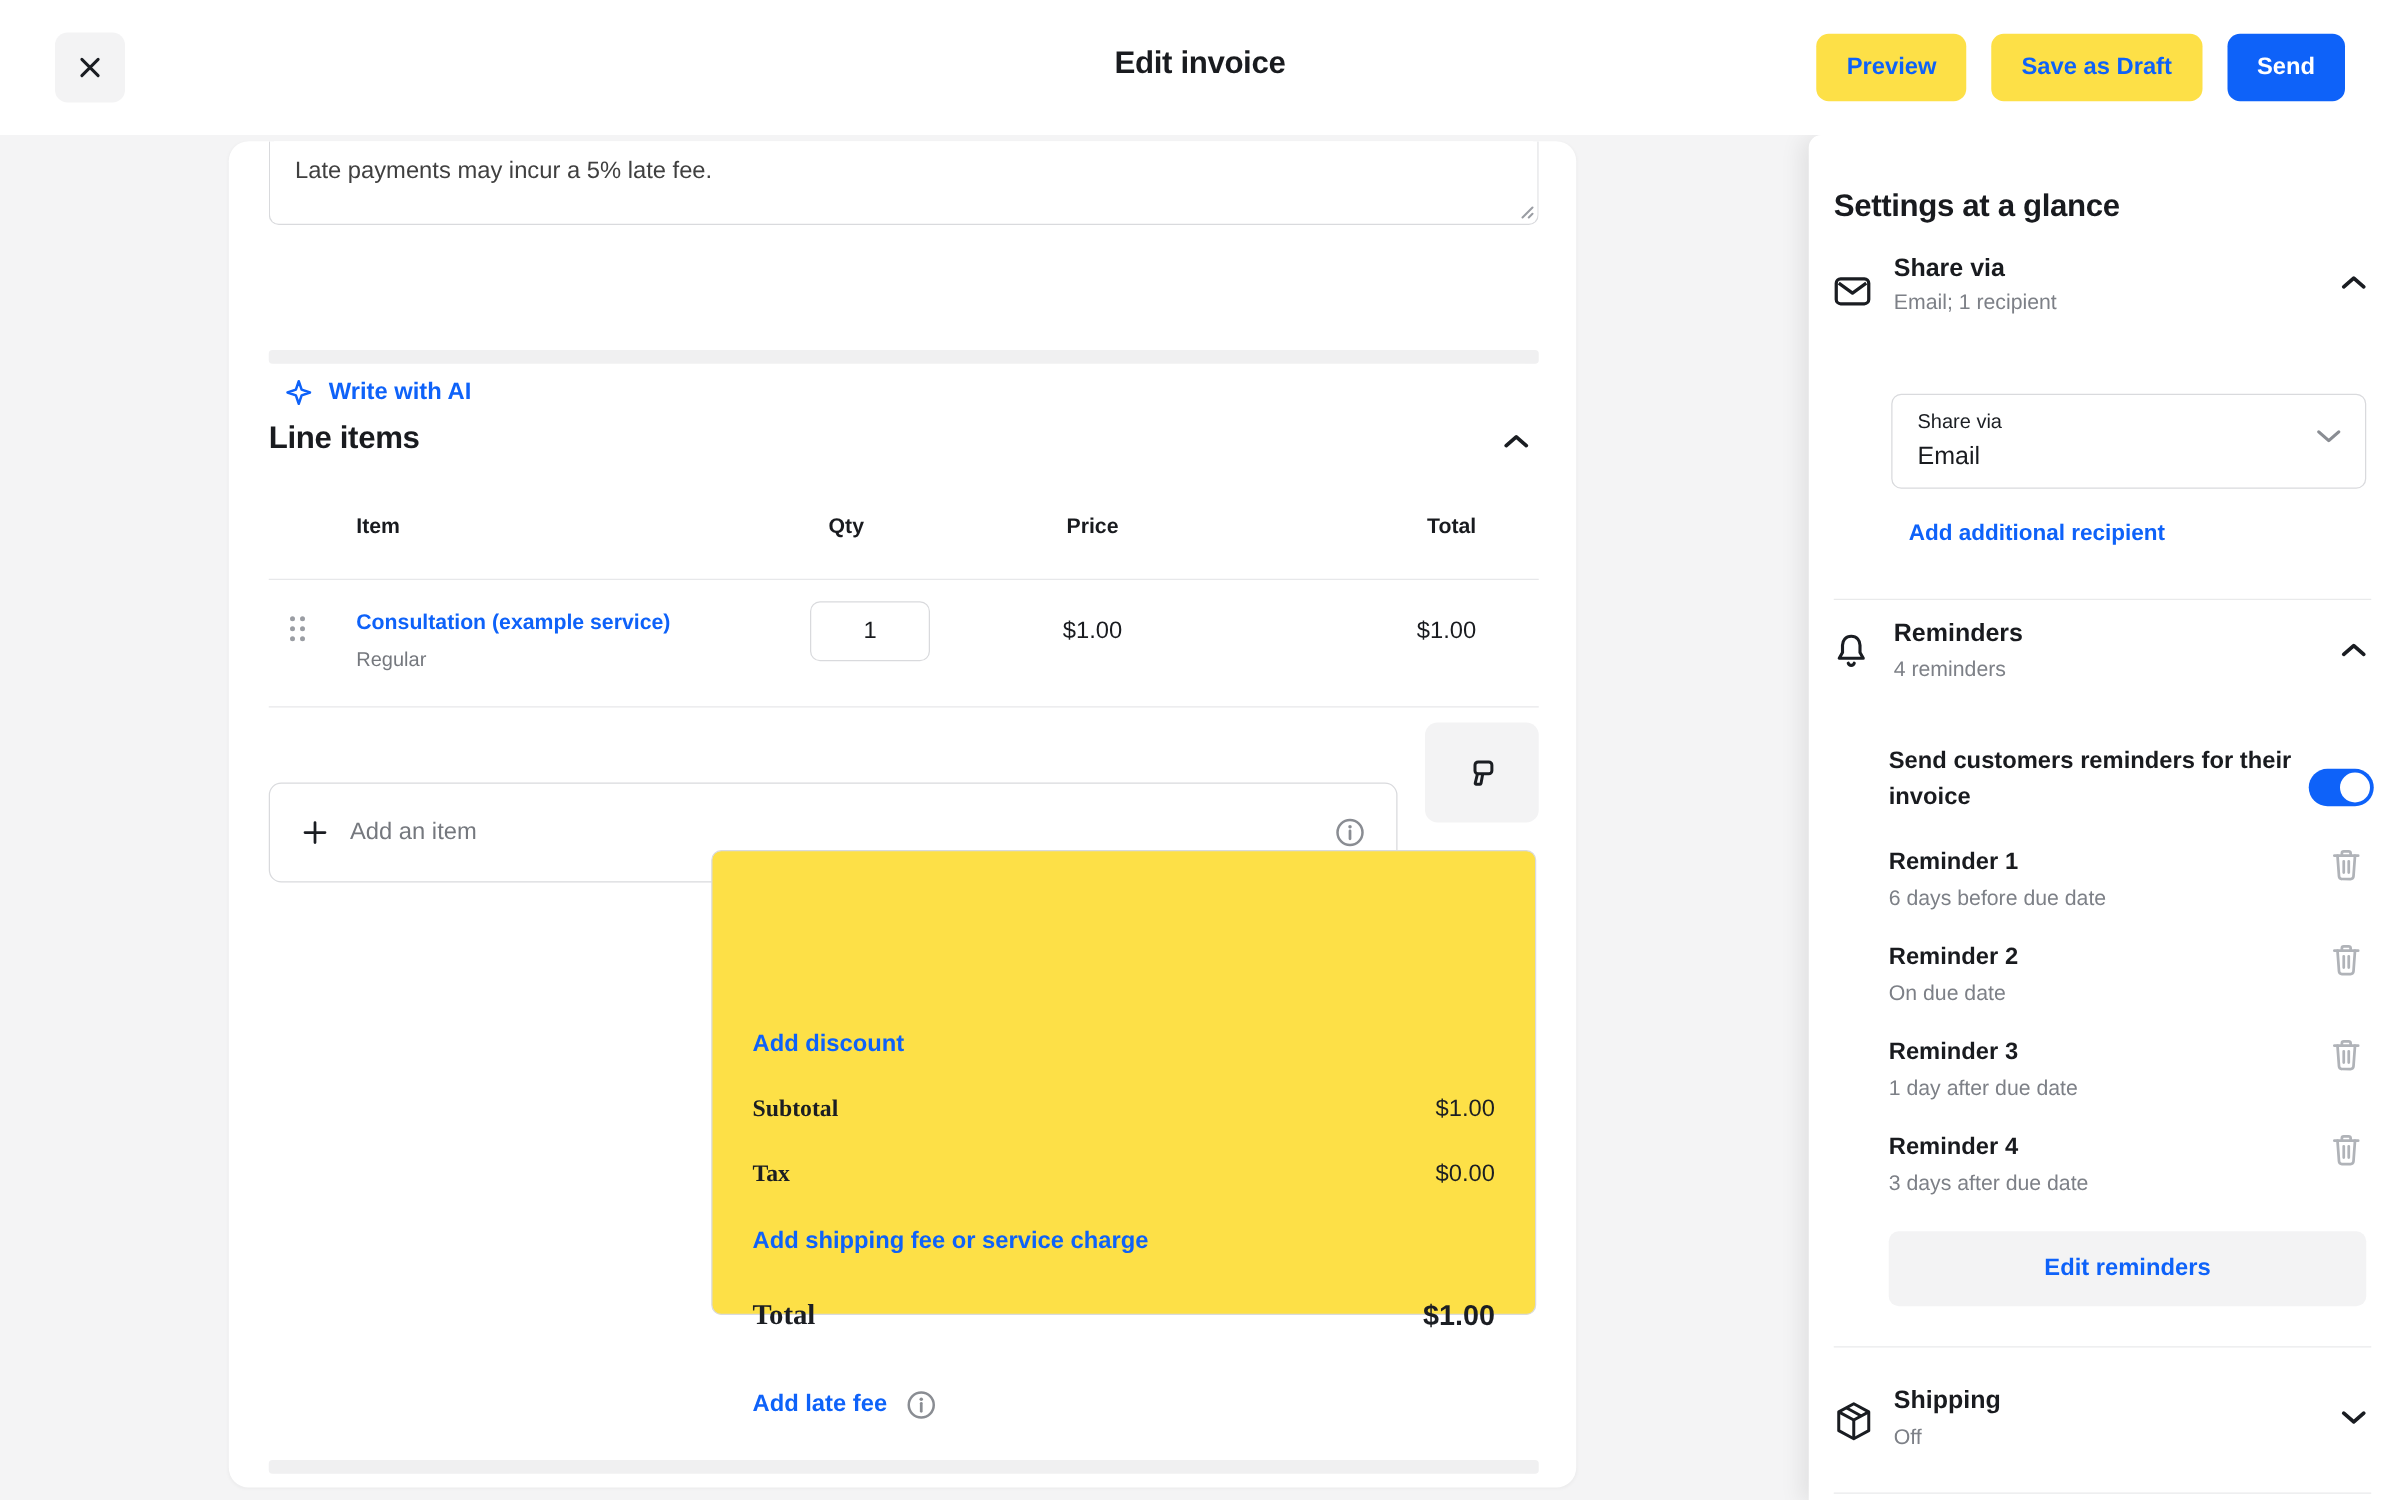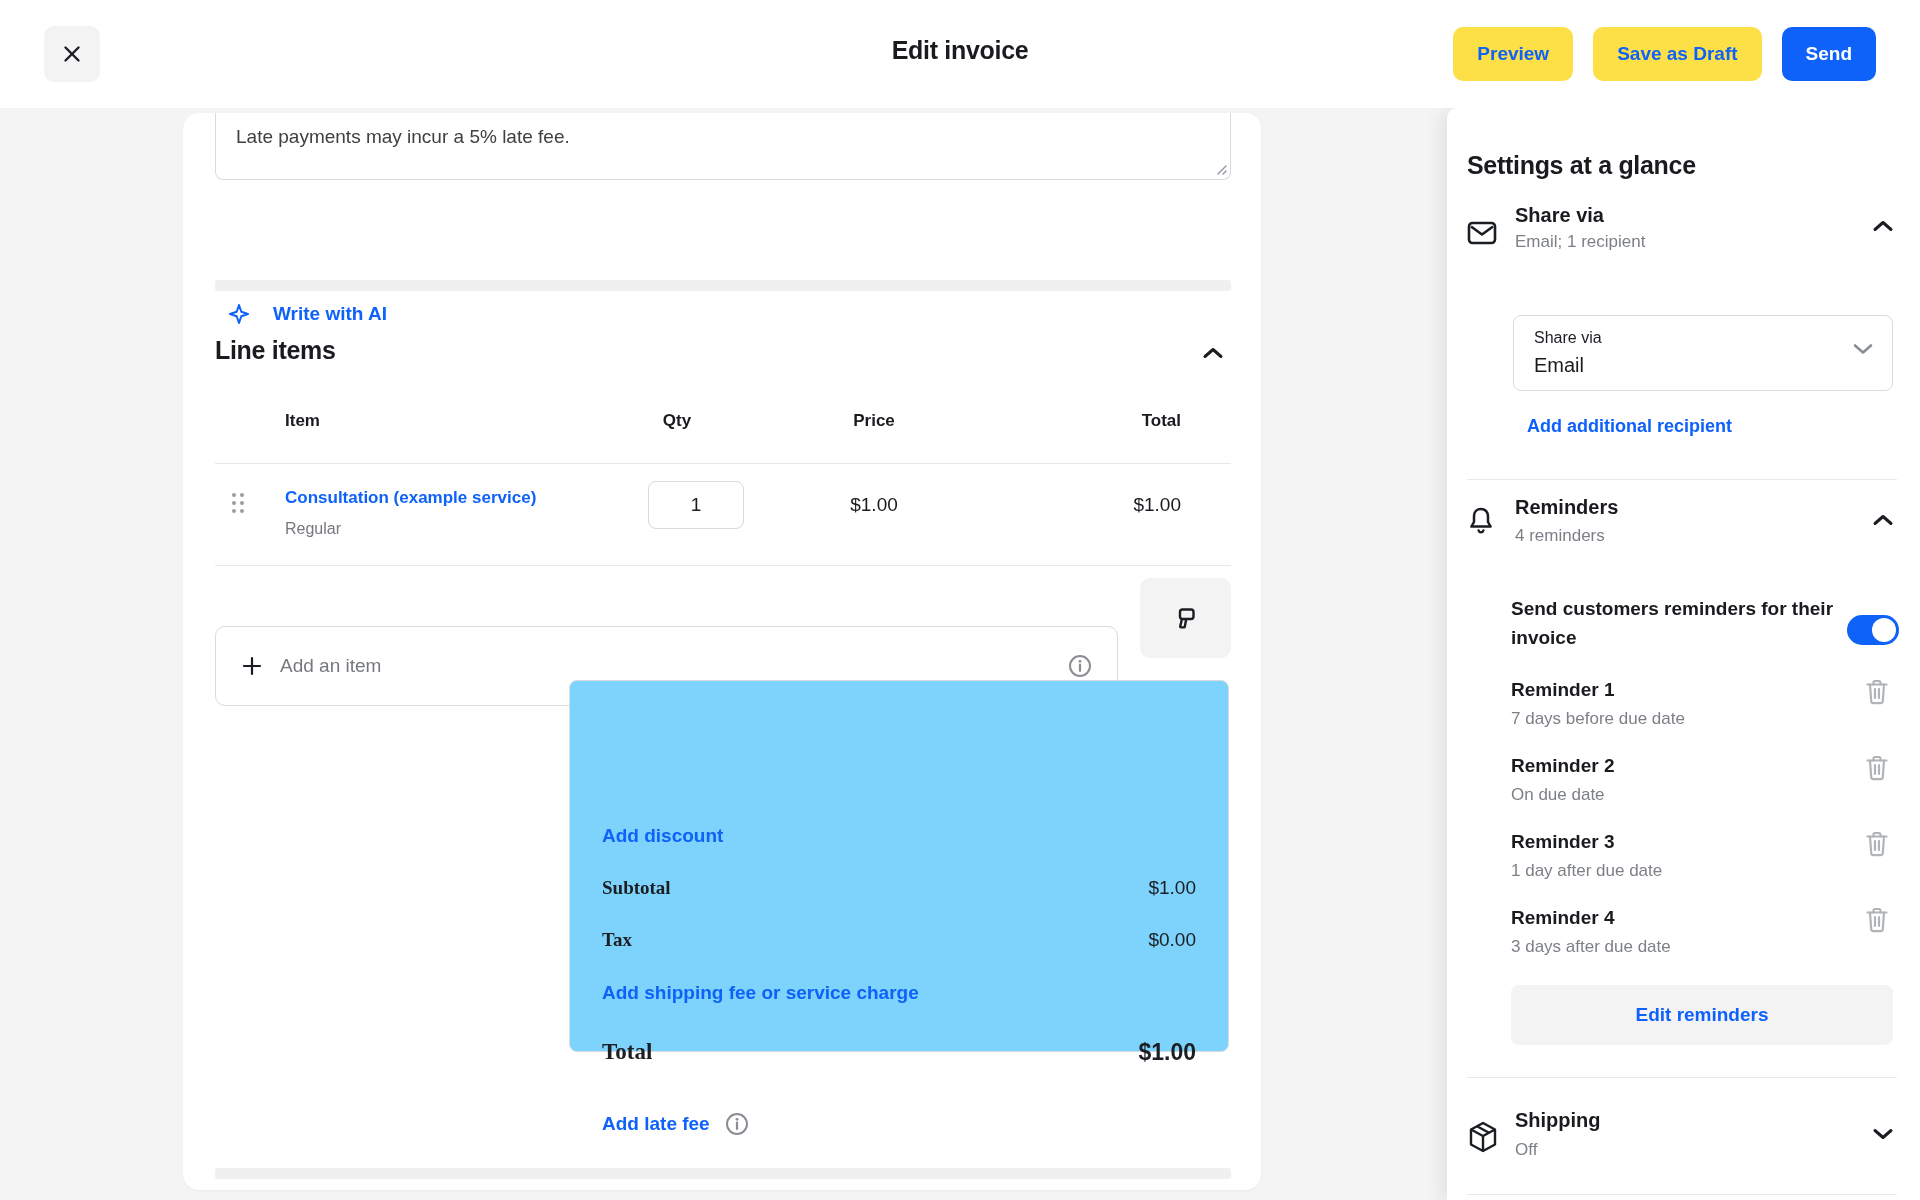--- a/index.html
+++ b/index.html
@@ -16,21 +16,21 @@
   .btn { border:none; border-radius:10px; height:54px; font-family:inherit; font-size:19px; font-weight:700; cursor:pointer; padding:0 24px; }
   .btn.gray { background:#fde047; color:#0e62f9; }
   .btn.primary { background:#0e62f9; color:#ffffff; }
 
   
   .card { position:absolute; left:183px; top:113px; width:1078px; height:1077px; background:#ffffff;
     border-radius:16px; box-shadow:0 1px 3px rgba(0,0,0,.04); }
   .note-area { position:absolute; left:32px; top:0; width:1016px; height:67px; border:1px solid #d9dadd; border-top:none;
     border-radius:0 0 8px 8px; font-family:inherit; font-size:19px; color:#404040; padding:13px 20px; resize:none; overflow:hidden; background:#fff; }
   .resize-grip { position:absolute; left:1031px; top:49px; }
-  .ai-row { position:absolute; left:44px; top:189px; display:flex; align-items:center; gap:22px; cursor:pointer; }
+  .ai-row { position:absolute; left:44px; top:189px; display:flex; align-items:center; gap:12px; cursor:pointer; }
   .ai-label { color:#0e62f9; font-size:19px; font-weight:700; }
   .thick-divider { position:absolute; left:32px; width:1016px; height:11px; background:#f0f0f1; border-radius:3px; }
   .div-1 { top:167px; }
   .div-2 { top:1055px; }
 
   .section-title { position:absolute; left:32px; top:223px; font-size:25px; font-weight:700; letter-spacing:-.3px; }
   .collapse-btn { position:absolute; left:1012px; top:222px; width:36px; height:36px; border:none; background:transparent; cursor:pointer;
     display:flex; align-items:center; justify-content:center; }
 
   .th { position:absolute; top:298px; font-size:17px; font-weight:700; color:#191b1f; }
@@ -55,21 +55,21 @@
 
   .add-item-box { position:absolute; left:32px; top:465px; width:903px; height:80px; border:1px solid #d9dadd; border-radius:10px;
     display:flex; align-items:center; background:#fff;margin-top:48px; }
   .add-item-box .plus { margin-left:26px; }
   .add-item-input { flex:1; border:none; outline:none; font-family:inherit; font-size:19px; color:#191b1f; margin-left:18px; background:transparent; }
   .add-item-input::placeholder { color:#75787e; opacity:1; }
   .add-item-box .info { margin-right:24px; cursor:pointer; display:flex; }
   .scan-btn { position:absolute; left:957px; top:465px; width:91px; height:80px; background:#f3f3f4; border:none; border-radius:10px;
     cursor:pointer; display:flex; align-items:center; justify-content:center; }
 
-  .summary-box { position:absolute; left:386px; top:567px; width:660px; height:372px; border:1px solid #d9dadd; border-radius:8px; background:#7dd3fc; }
+  .summary-box { position:absolute; left:386px; top:567px; width:660px; height:372px; border:1px solid #d9dadd; border-radius:8px; background:#fde047; }
   .sum-link { position:absolute; left:32px; font-size:19px; font-weight:700; color:#0e62f9; cursor:pointer; background:none; border:none; font-family:inherit; padding:0; }
   .sum-row-label { position:absolute; left:32px; font-size:19px; font-weight:600; color:#1b1e23;font-family:Liberation Serif, serif; }
   .sum-row-value { position:absolute; right:32px; font-size:19px; color:#1b1e23; }
   .total-label { font-size:23px !important; font-weight:700 !important; }
   .total-value { font-size:23px !important; font-weight:700 !important; }
   .latefee-wrap { position:absolute; left:32px; top:430px; display:flex; align-items:center; gap:14px; }
   .latefee-wrap .sum-link { position:static; }
 
   .pay-schedule-btn { position:absolute; left:386px; top:964px; width:660px; height:49px; background:#f3f3f4; border:none; border-radius:10px;
     color:#0e62f9; font-size:19px; font-weight:700; font-family:inherit; cursor:pointer; }
@@ -273,21 +273,21 @@
           </svg>
       </span>
     </button>
 
     <div class="toggle-label">Send customers reminders for their invoice</div>
     <button class="toggle">
         <span class="knob"></span>
       </button>
 
     <div class="rem-item-title" style="top:571px;">Reminder 1</div>
-    <div class="rem-item-desc" style="top:601px;">7 days before due date</div>
+    <div class="rem-item-desc" style="top:601px;">6 days before due date</div>
     <button class="trash-btn" style="top:567px;">
       <span>
           <svg width="24" height="28" viewBox="0 0 24 28" fill="none" stroke="#b0b3b8" stroke-width="2.2" stroke-linecap="round" stroke-linejoin="round">
             <path d="M2.5 6.5 H21.5"></path>
             <path d="M8.5 6.5 V4.5 A1.5 1.5 0 0 1 10 3 H14 A1.5 1.5 0 0 1 15.5 4.5 V6.5"></path>
             <path d="M5 6.5 L6.2 23 A2.4 2.4 0 0 0 8.6 25.2 H15.4 A2.4 2.4 0 0 0 17.8 23 L19 6.5"></path>
             <path d="M10 11 V20 M14 11 V20"></path>
           </svg>
         </span>
     </button>

